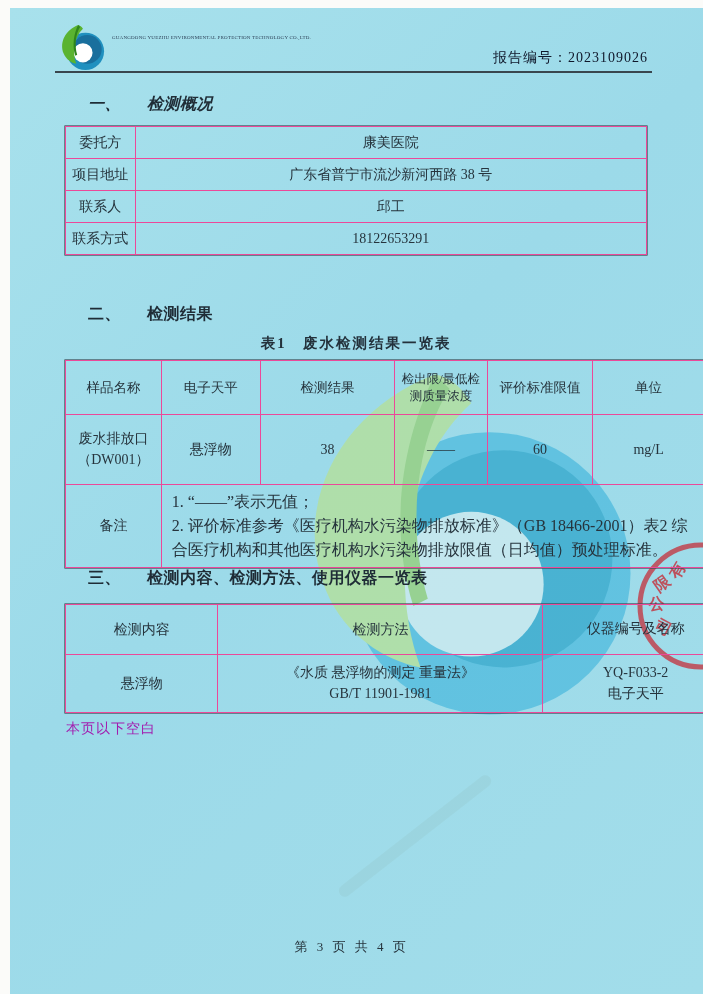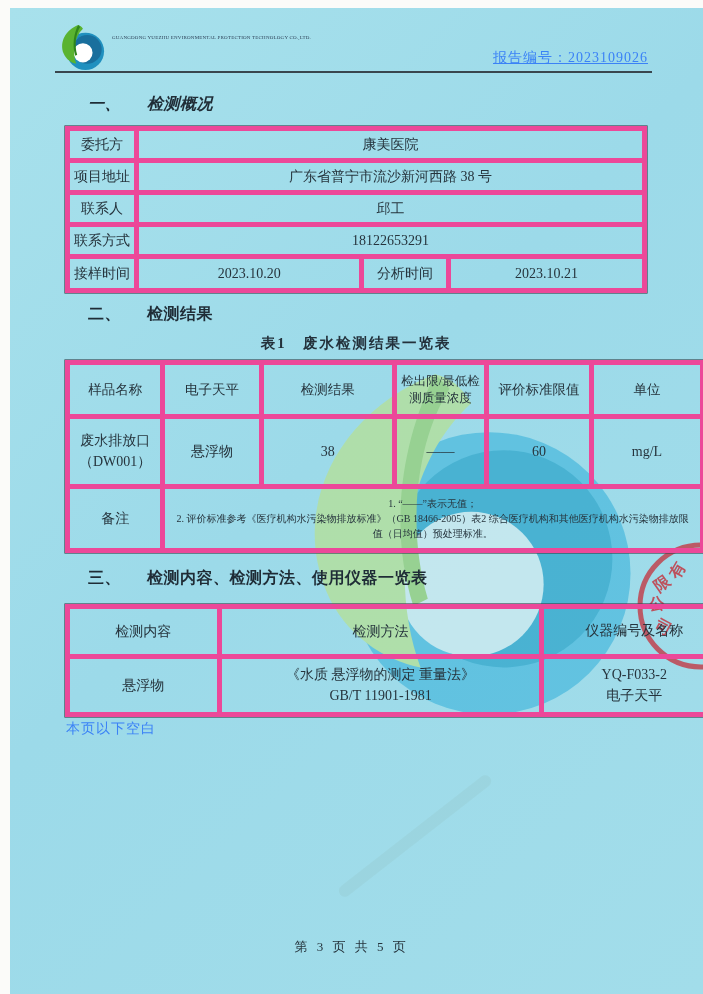--- a/index.html
+++ b/index.html
@@ -13,50 +13,50 @@
   .stamp-svg{position:absolute;left:613px;top:533px;width:90px;height:150px;}
   .stamp-char{font-size:16px;font-weight:700;fill:#c23a45;opacity:.85;font-family:"Liberation Serif",serif;}
   .scratch{position:absolute;left:320px;top:830px;width:190px;height:12px;
            transform:rotate(-38deg);background:rgba(130,160,135,.10);border-radius:6px;}
 
   
   .logo{position:absolute;left:58px;top:24px;width:48px;height:48px;}
   .company{position:absolute;left:112px;top:33px;line-height:1.1;}
   .company-name{font-size:15px;font-weight:700;color:#21344f;letter-spacing:1px;}
   .company-en{font-size:5px;color:#2a3e55;letter-spacing:.2px;margin-top:2px;}
-  .report-no{position:absolute;right:55px;top:49px;font-size:14px;letter-spacing:1px;color:#3b82f6;text-decoration:underline;}
+  .report-no{position:absolute;right:55px;top:49px;font-size:14px;letter-spacing:1px;color:#0f172a;}
   .head-rule{position:absolute;left:55px;top:71px;width:597px;height:2px;background:#39464e;}
 
   
   .sec{position:absolute;left:88px;font-size:16px;font-weight:700;color:#1f2c36;letter-spacing:.5px;}
   .sec .num{margin-right:26px;}
   .caption{position:absolute;left:65px;width:582px;text-align:center;font-size:14.5px;font-weight:700;
            color:#23313b;letter-spacing:2px;}
 
   
   table{border-collapse:collapse;table-layout:fixed;position:absolute;background:transparent;
         font-size:14px;color:#26343d;}
-  td{border:5px solid #ec4899;text-align:center;vertical-align:middle;padding:2px 4px;
+  td{border:1px solid #ec4899;text-align:center;vertical-align:middle;padding:2px 4px;
      overflow:hidden;}
   .t-outer{box-shadow:0 0 0 .6px #3a474f;}
   .t1{left:65px;top:126px;width:582px;}
   .t1 tr{height:32px;}
   .t1 tr.last{height:34px;}
   .t2{left:65px;top:360px;width:640px;}
   .t2 .hdr{height:54px;font-size:13.5px;}
   .t2 .hdr .small{font-size:12.5px;line-height:1.35;}
   .t2 .datarow{height:70px;}
   .t2 .remarkrow{height:64px;}
-  .remark-content{text-align:center;font-size:10px;line-height:1.5;padding:5px 10px;margin-top:36px;}
+  .remark-content{text-align:left;font-size:16px;line-height:1.5;padding:5px 10px;margin-top:36px;}
   .t3{left:65px;top:604px;width:664px;}
   .t3 .hdr{height:50px;font-size:14px;}
   .t3 .datarow{height:58px;}
   .two-line{line-height:1.45;margin-left:32px;}
 
-  .blank-note{position:absolute;left:66px;top:720px;font-size:14px;color:#3b82f6;letter-spacing:1px;}
+  .blank-note{position:absolute;left:66px;top:720px;font-size:14px;color:#a21caf;letter-spacing:1px;}
   .footer{position:absolute;left:0;top:938px;width:100%;text-align:center;font-size:13px;
           letter-spacing:3px;color:#26343d;}
 </style>
 </head>
 <body>
 
 <div class="canvas">
   <div class="page"></div>
 
   <svg class="watermark" viewBox="0 0 100 100" aria-hidden="true">
@@ -110,26 +110,20 @@
       <td>项目地址</td>
       <td colspan="3">广东省普宁市流沙新河西路 38 号</td>
     </tr>
     <tr>
       <td>联系人</td>
       <td colspan="3">邱工</td>
     </tr>
     <tr>
       <td>联系方式</td>
       <td colspan="3">18122653291</td>
-    </tr>
-    <tr class="last">
-      <td>接样时间</td>
-      <td>2023.10.20</td>
-      <td>分析时间</td>
-      <td>2023.10.21</td>
     </tr>
   </tbody>
     </table>
 
   <div class="sec" style="top:304px;">
     <span class="num">二、</span><span>检测结果</span>
   </div>
   <div class="caption" style="top:334px;">表1　废水检测结果一览表</div>
 
   <table class="t2 t-outer">
@@ -158,21 +152,21 @@
       <td>悬浮物</td>
       <td>38</td>
       <td>——</td>
       <td>60</td>
       <td>mg/L</td>
     </tr>
     <tr class="remarkrow">
       <td>备注</td>
       <td colspan="5" class="remark-content">
         <div>1. “——”表示无值；</div>
-        <div>2. 评价标准参考《医疗机构水污染物排放标准》（GB 18466-2005）表2 综合医疗机构和其他医疗机构水污染物排放限值（日均值）预处理标准。</div>
+        <div>2. 评价标准参考《医疗机构水污染物排放标准》（GB 18466-2001）表2 综合医疗机构和其他医疗机构水污染物排放限值（日均值）预处理标准。</div>
       </td>
     </tr>
   </tbody>
     </table>
 
   <div class="sec" style="top:568px;">
     <span class="num">三、</span><span>检测内容、检测方法、使用仪器一览表</span>
   </div>
 
   <table class="t3 t-outer">
@@ -195,14 +189,14 @@
       </td>
       <td class="two-line">
         <div>YQ-F033-2</div>
         <div>电子天平</div>
       </td>
     </tr>
   </tbody>
     </table>
 
   <div class="blank-note">本页以下空白</div>
-  <div class="footer">第 3 页 共 5 页</div>
+  <div class="footer">第 3 页 共 4 页</div>
 </div>
 
 </body></html>

